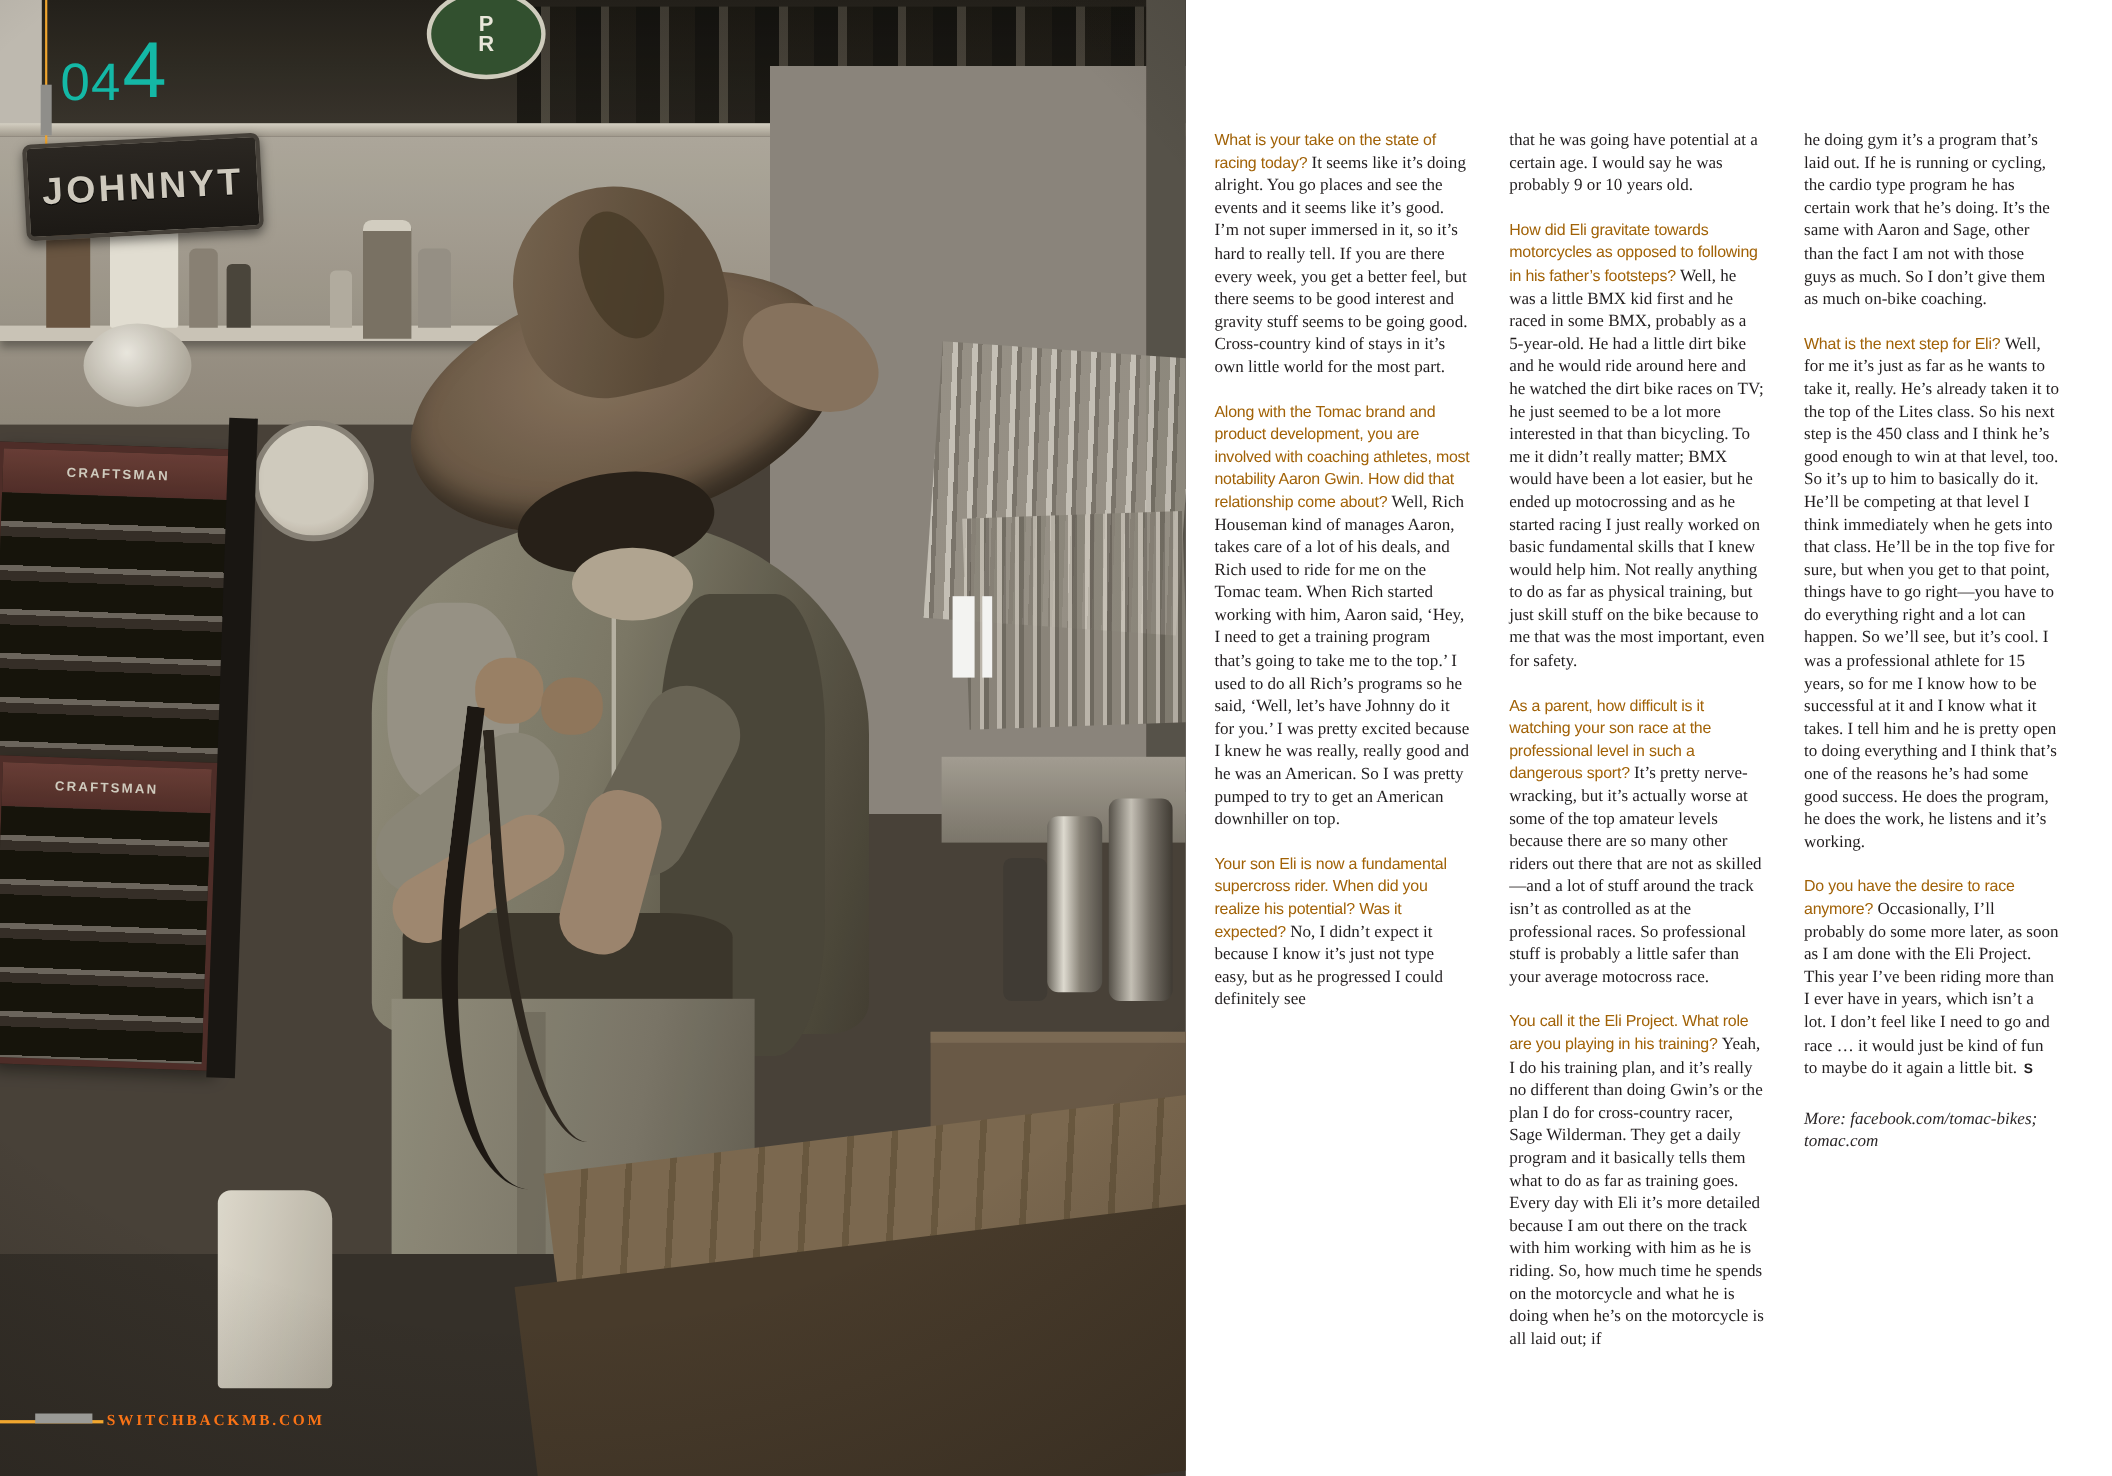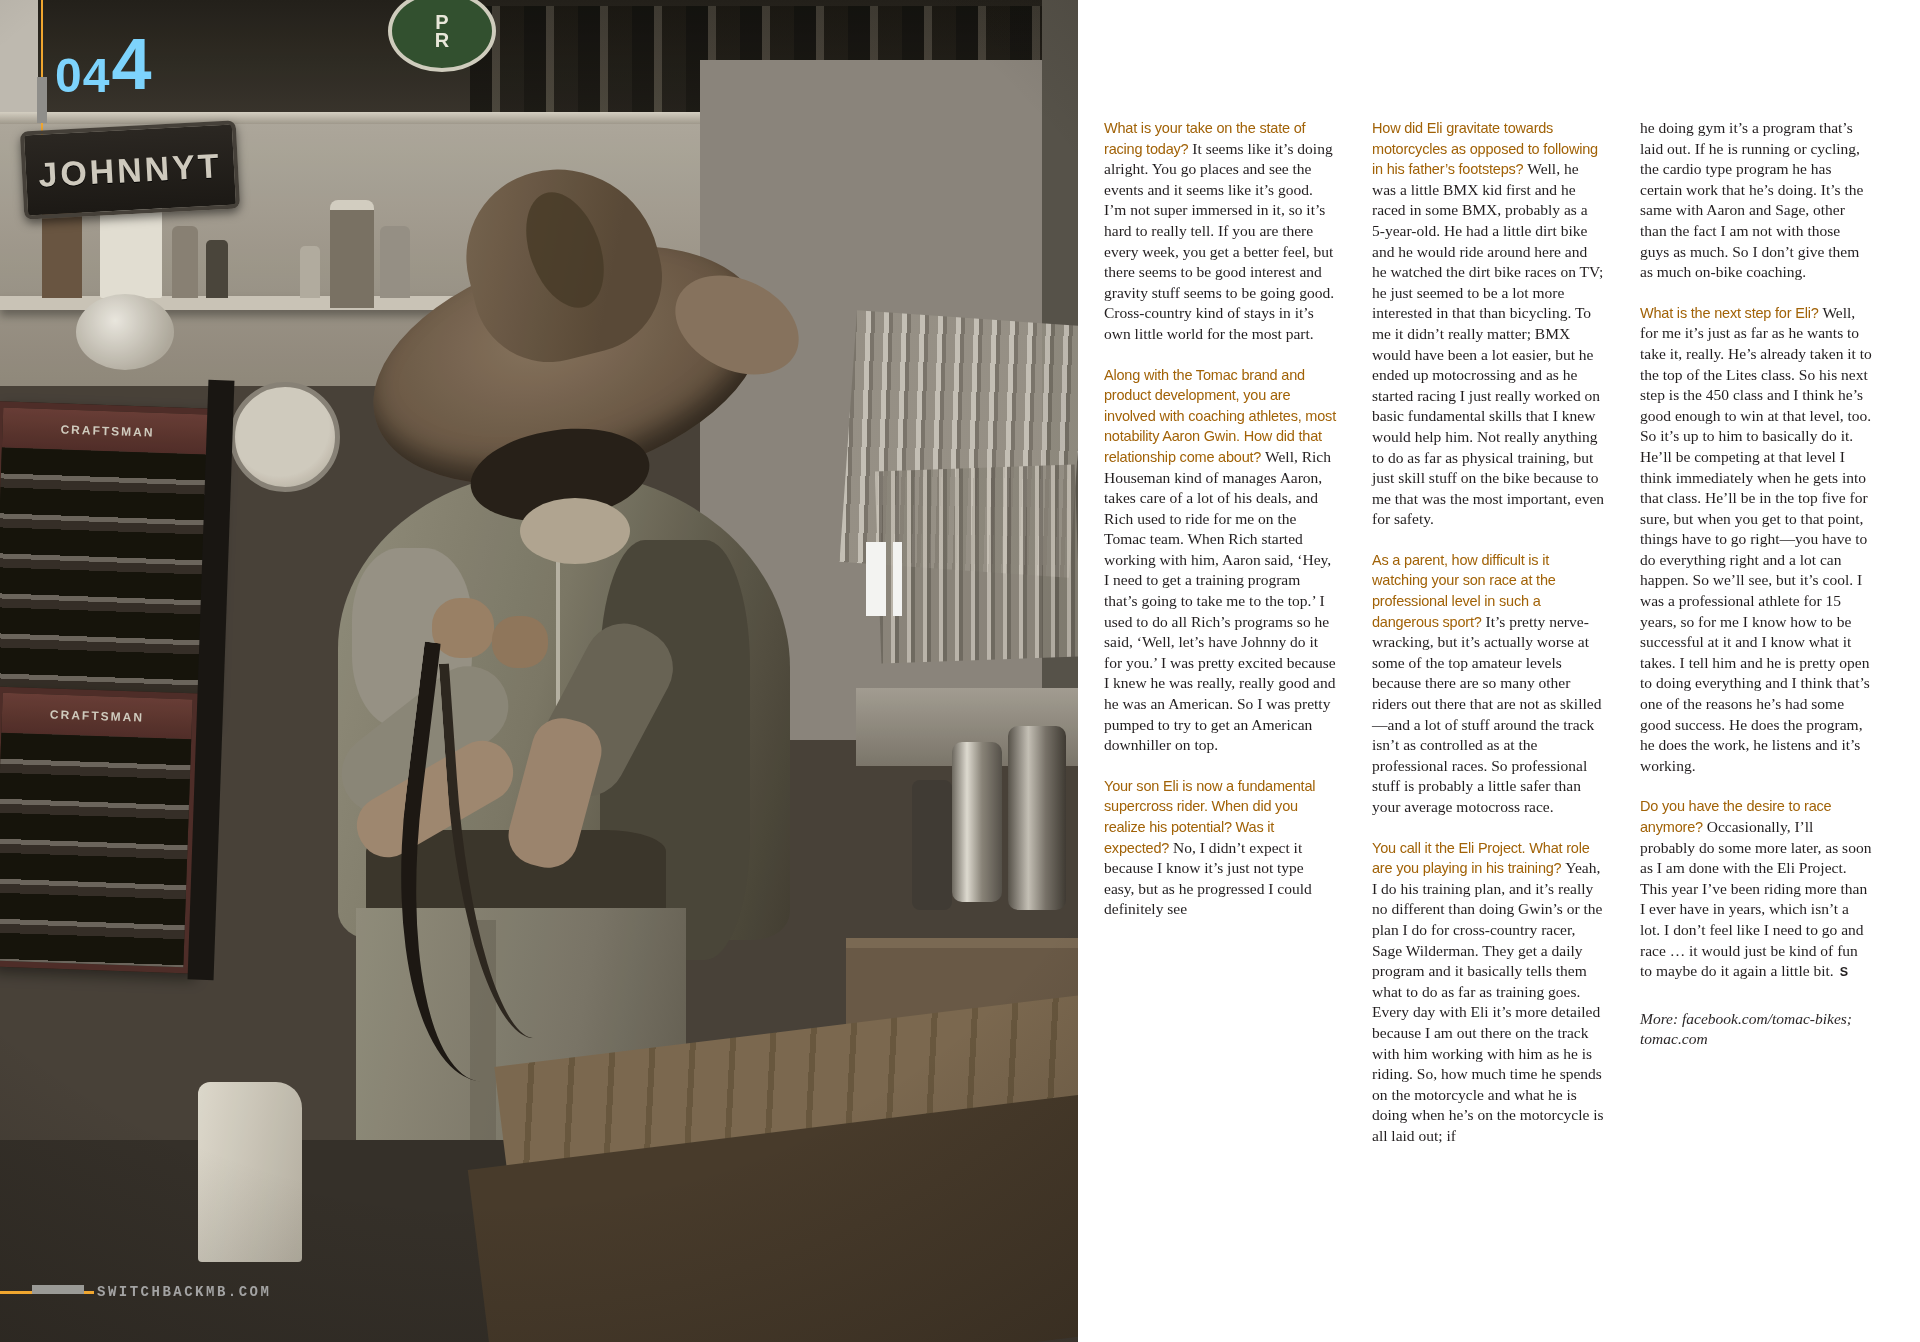--- a/index.html
+++ b/index.html
@@ -5,22 +5,22 @@
   html,body{margin:0;padding:0;background:#ffffff;}
   .page{position:relative;width:1920px;height:1342px;background:#ffffff;overflow:hidden;
         font-family:"Liberation Serif",serif;}
   
   .photo{position:absolute;left:0;top:0;width:1078px;height:1342px;background:#474039;overflow:hidden;}
   .photo .sh{position:absolute;}
   .vignette{position:absolute;inset:0;pointer-events:none;
      background:radial-gradient(120% 90% at 45% 40%, rgba(0,0,0,0) 55%, rgba(15,12,9,.45) 100%);}
   .tint{position:absolute;inset:0;background:rgba(92,78,62,.07);pointer-events:none;}
   
-  .pagenum{position:absolute;left:55px;top:28px;color:#7dd3fc;font-family:"Liberation Sans",sans-serif;
-     font-weight:bold;line-height:1;display:flex;align-items:flex-end;letter-spacing:1px;}
+  .pagenum{position:absolute;left:55px;top:28px;color:#14b8a6;font-family:"Liberation Sans",sans-serif;
+     font-weight:normal;line-height:1;display:flex;align-items:flex-end;letter-spacing:1px;}
   .pagenum .small{font-size:48px;}
   .pagenum .big{font-size:72px;margin-left:1px;}
   .vline{position:absolute;left:41px;top:0;width:2px;height:138px;background:#F0A62F;}
   .gbar{position:absolute;left:37px;top:77px;width:10px;height:46px;background:#8f8e8a;}
   
   .plate{position:absolute;left:22px;top:126px;width:208px;height:80px;transform:rotate(-3deg);
      background:linear-gradient(#2b2722,#1c1915);border:4px solid #454039;border-radius:8px;
      display:flex;align-items:center;justify-content:center;box-shadow:0 4px 10px rgba(0,0,0,.5);}
   .plate span{color:#ddd8cb;font-family:"Liberation Sans",sans-serif;font-weight:bold;font-size:34px;
      letter-spacing:3px;text-shadow:0 1px 0 #000;opacity:.92;}
@@ -32,21 +32,21 @@
   
   .toolbox{position:absolute;background:#1c1713;border:6px solid #4e2b27;transform:rotate(2deg);
      display:flex;flex-direction:column;box-shadow:6px 6px 14px rgba(0,0,0,.45);}
   .tb-band{height:40px;background:linear-gradient(#6a3c36,#502b27);display:flex;align-items:center;
      justify-content:center;color:#d9d4c8;font-family:"Liberation Sans",sans-serif;font-weight:bold;
      font-size:12px;letter-spacing:2px;}
   .tb-drawers{flex:1;background:repeating-linear-gradient(180deg,#121008 0 26px,#6d675f 26px 31px,#332c26 31px 40px);}
   
   .footer-line{position:absolute;left:0;top:1291px;width:94px;height:3px;background:#F0A62F;}
   .footer-gbar{position:absolute;left:32px;top:1285px;width:52px;height:9px;background:#9a9a96;}
-  .footer-url{position:absolute;left:97px;top:1284px;color:#a3a3a3;font-family:Liberation Mono, monospace;
+  .footer-url{position:absolute;left:97px;top:1284px;color:#f97316;font-family:Liberation Serif, serif;
      font-weight:bold;font-size:14px;letter-spacing:2.5px;}
   
   .article{position:absolute;left:1104px;top:118px;width:768px;display:flex;justify-content:space-between;}
   .col{width:232px;color:#221e1f;font-size:15.5px;line-height:20.6px;}
   .col p{margin:0 0 20px 0;}
   .q{font-family:"Liberation Sans",sans-serif;font-weight:normal;font-size:14.5px;letter-spacing:-.2px;color:#a16207;}
   .endmark{font-family:"Liberation Sans",sans-serif;font-weight:bold;font-size:12.5px;margin-left:6px;color:#221e1f;}
   .more{font-style:italic;margin-top:26px !important;color:#2a2627;}
 </style>
 </head>
@@ -154,20 +154,21 @@
 
   <div class="article">
 
     <div class="col">
       <p><span class="q">What is your take on the state of racing today? </span><span class="a">It seems like it’s doing alright. You go places and see the events and it seems like it’s good. I’m not super immersed in it, so it’s hard to really tell. If you are there every week, you get a better feel, but there seems to be good interest and gravity stuff seems to be going good. Cross-country kind of stays in it’s own little world for the most part.</span></p>
       <p><span class="q">Along with the Tomac brand and product development, you are involved with coaching athletes, most notability Aaron Gwin. How did that relationship come about? </span><span class="a">Well, Rich Houseman kind of manages Aaron, takes care of a lot of his deals, and Rich used to ride for me on the Tomac team. When Rich started working with him, Aaron said, ‘Hey, I need to get a training program that’s going to take me to the top.’ I used to do all Rich’s programs so he said, ‘Well, let’s have Johnny do it for you.’ I was pretty excited because I knew he was really, really good and he was an American. So I was pretty pumped to try to get an American downhiller on top.</span></p>
       <p><span class="q">Your son Eli is now a fundamental supercross rider. When did you realize his potential? Was it expected? </span><span class="a">No, I didn’t expect it because I know it’s just not type easy, but as he progressed I could definitely see</span></p>
     </div>
 
     <div class="col">
+      <p><span class="a">that he was going have potential at a certain age. I would say he was probably 9 or 10 years old.</span></p>
       <p><span class="q">How did Eli gravitate towards motorcycles as opposed to following in his father’s footsteps? </span><span class="a">Well, he was a little BMX kid first and he raced in some BMX, probably as a 5-year-old. He had a little dirt bike and he would ride around here and he watched the dirt bike races on TV; he just seemed to be a lot more interested in that than bicycling. To me it didn’t really matter; BMX would have been a lot easier, but he ended up motocrossing and as he started racing I just really worked on basic fundamental skills that I knew would help him. Not really anything to do as far as physical training, but just skill stuff on the bike because to me that was the most important, even for safety.</span></p>
       <p><span class="q">As a parent, how difficult is it watching your son race at the professional level in such a dangerous sport? </span><span class="a">It’s pretty nerve-wracking, but it’s actually worse at some of the top amateur levels because there are so many other riders out there that are not as skilled—and a lot of stuff around the track isn’t as controlled as at the professional races. So professional stuff is probably a little safer than your average motocross race.</span></p>
       <p><span class="q">You call it the Eli Project. What role are you playing in his training? </span><span class="a">Yeah, I do his training plan, and it’s really no different than doing Gwin’s or the plan I do for cross-country racer, Sage Wilderman. They get a daily program and it basically tells them what to do as far as training goes. Every day with Eli it’s more detailed because I am out there on the track with him working with him as he is riding. So, how much time he spends on the motorcycle and what he is doing when he’s on the motorcycle is all laid out; if</span></p>
     </div>
 
     <div class="col">
       <p><span class="a">he doing gym it’s a program that’s laid out. If he is running or cycling, the cardio type program he has certain work that he’s doing. It’s the same with Aaron and Sage, other than the fact I am not with those guys as much. So I don’t give them as much on-bike coaching.</span></p>
       <p><span class="q">What is the next step for Eli? </span><span class="a">Well, for me it’s just as far as he wants to take it, really. He’s already taken it to the top of the Lites class. So his next step is the 450 class and I think he’s good enough to win at that level, too. So it’s up to him to basically do it. He’ll be competing at that level I think immediately when he gets into that class. He’ll be in the top five for sure, but when you get to that point, things have to go right—you have to do everything right and a lot can happen. So we’ll see, but it’s cool. I was a professional athlete for 15 years, so for me I know how to be successful at it and I know what it takes. I tell him and he is pretty open to doing everything and I think that’s one of the reasons he’s had some good success. He does the program, he does the work, he listens and it’s working.</span></p>
       <p><span class="q">Do you have the desire to race anymore? </span><span class="a">Occasionally, I’ll probably do some more later, as soon as I am done with the Eli Project. This year I’ve been riding more than I ever have in years, which isn’t a lot. I don’t feel like I need to go and race … it would just be kind of fun to maybe do it again a little bit.</span><span class="endmark">S</span></p>
       <p class="more">More: facebook.com/tomac-bikes; tomac.com</p>

